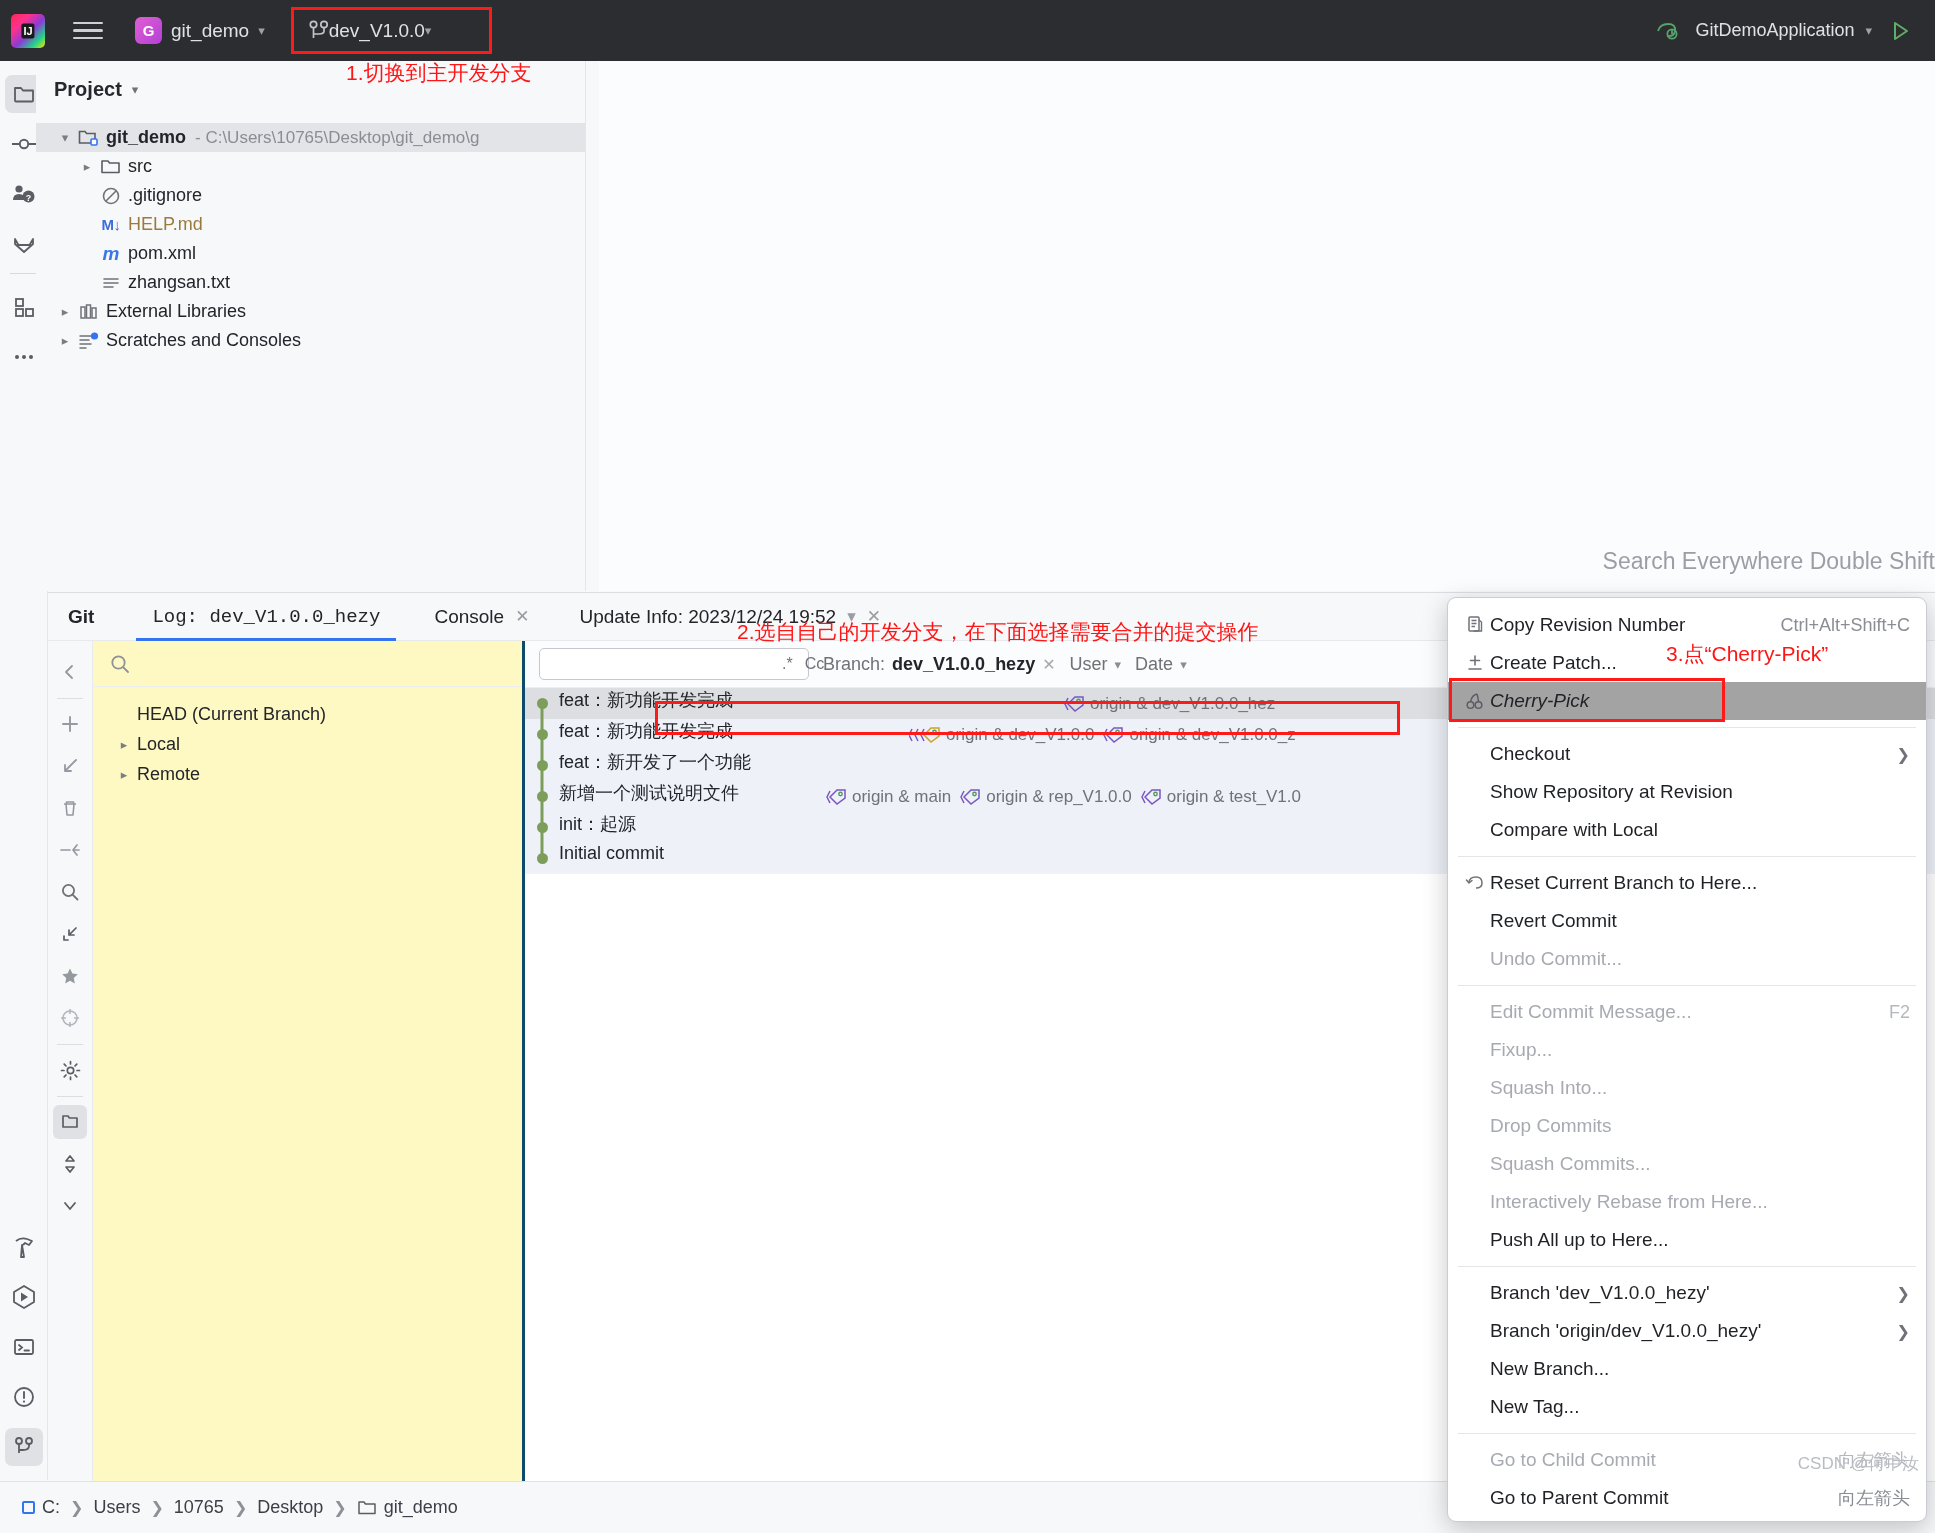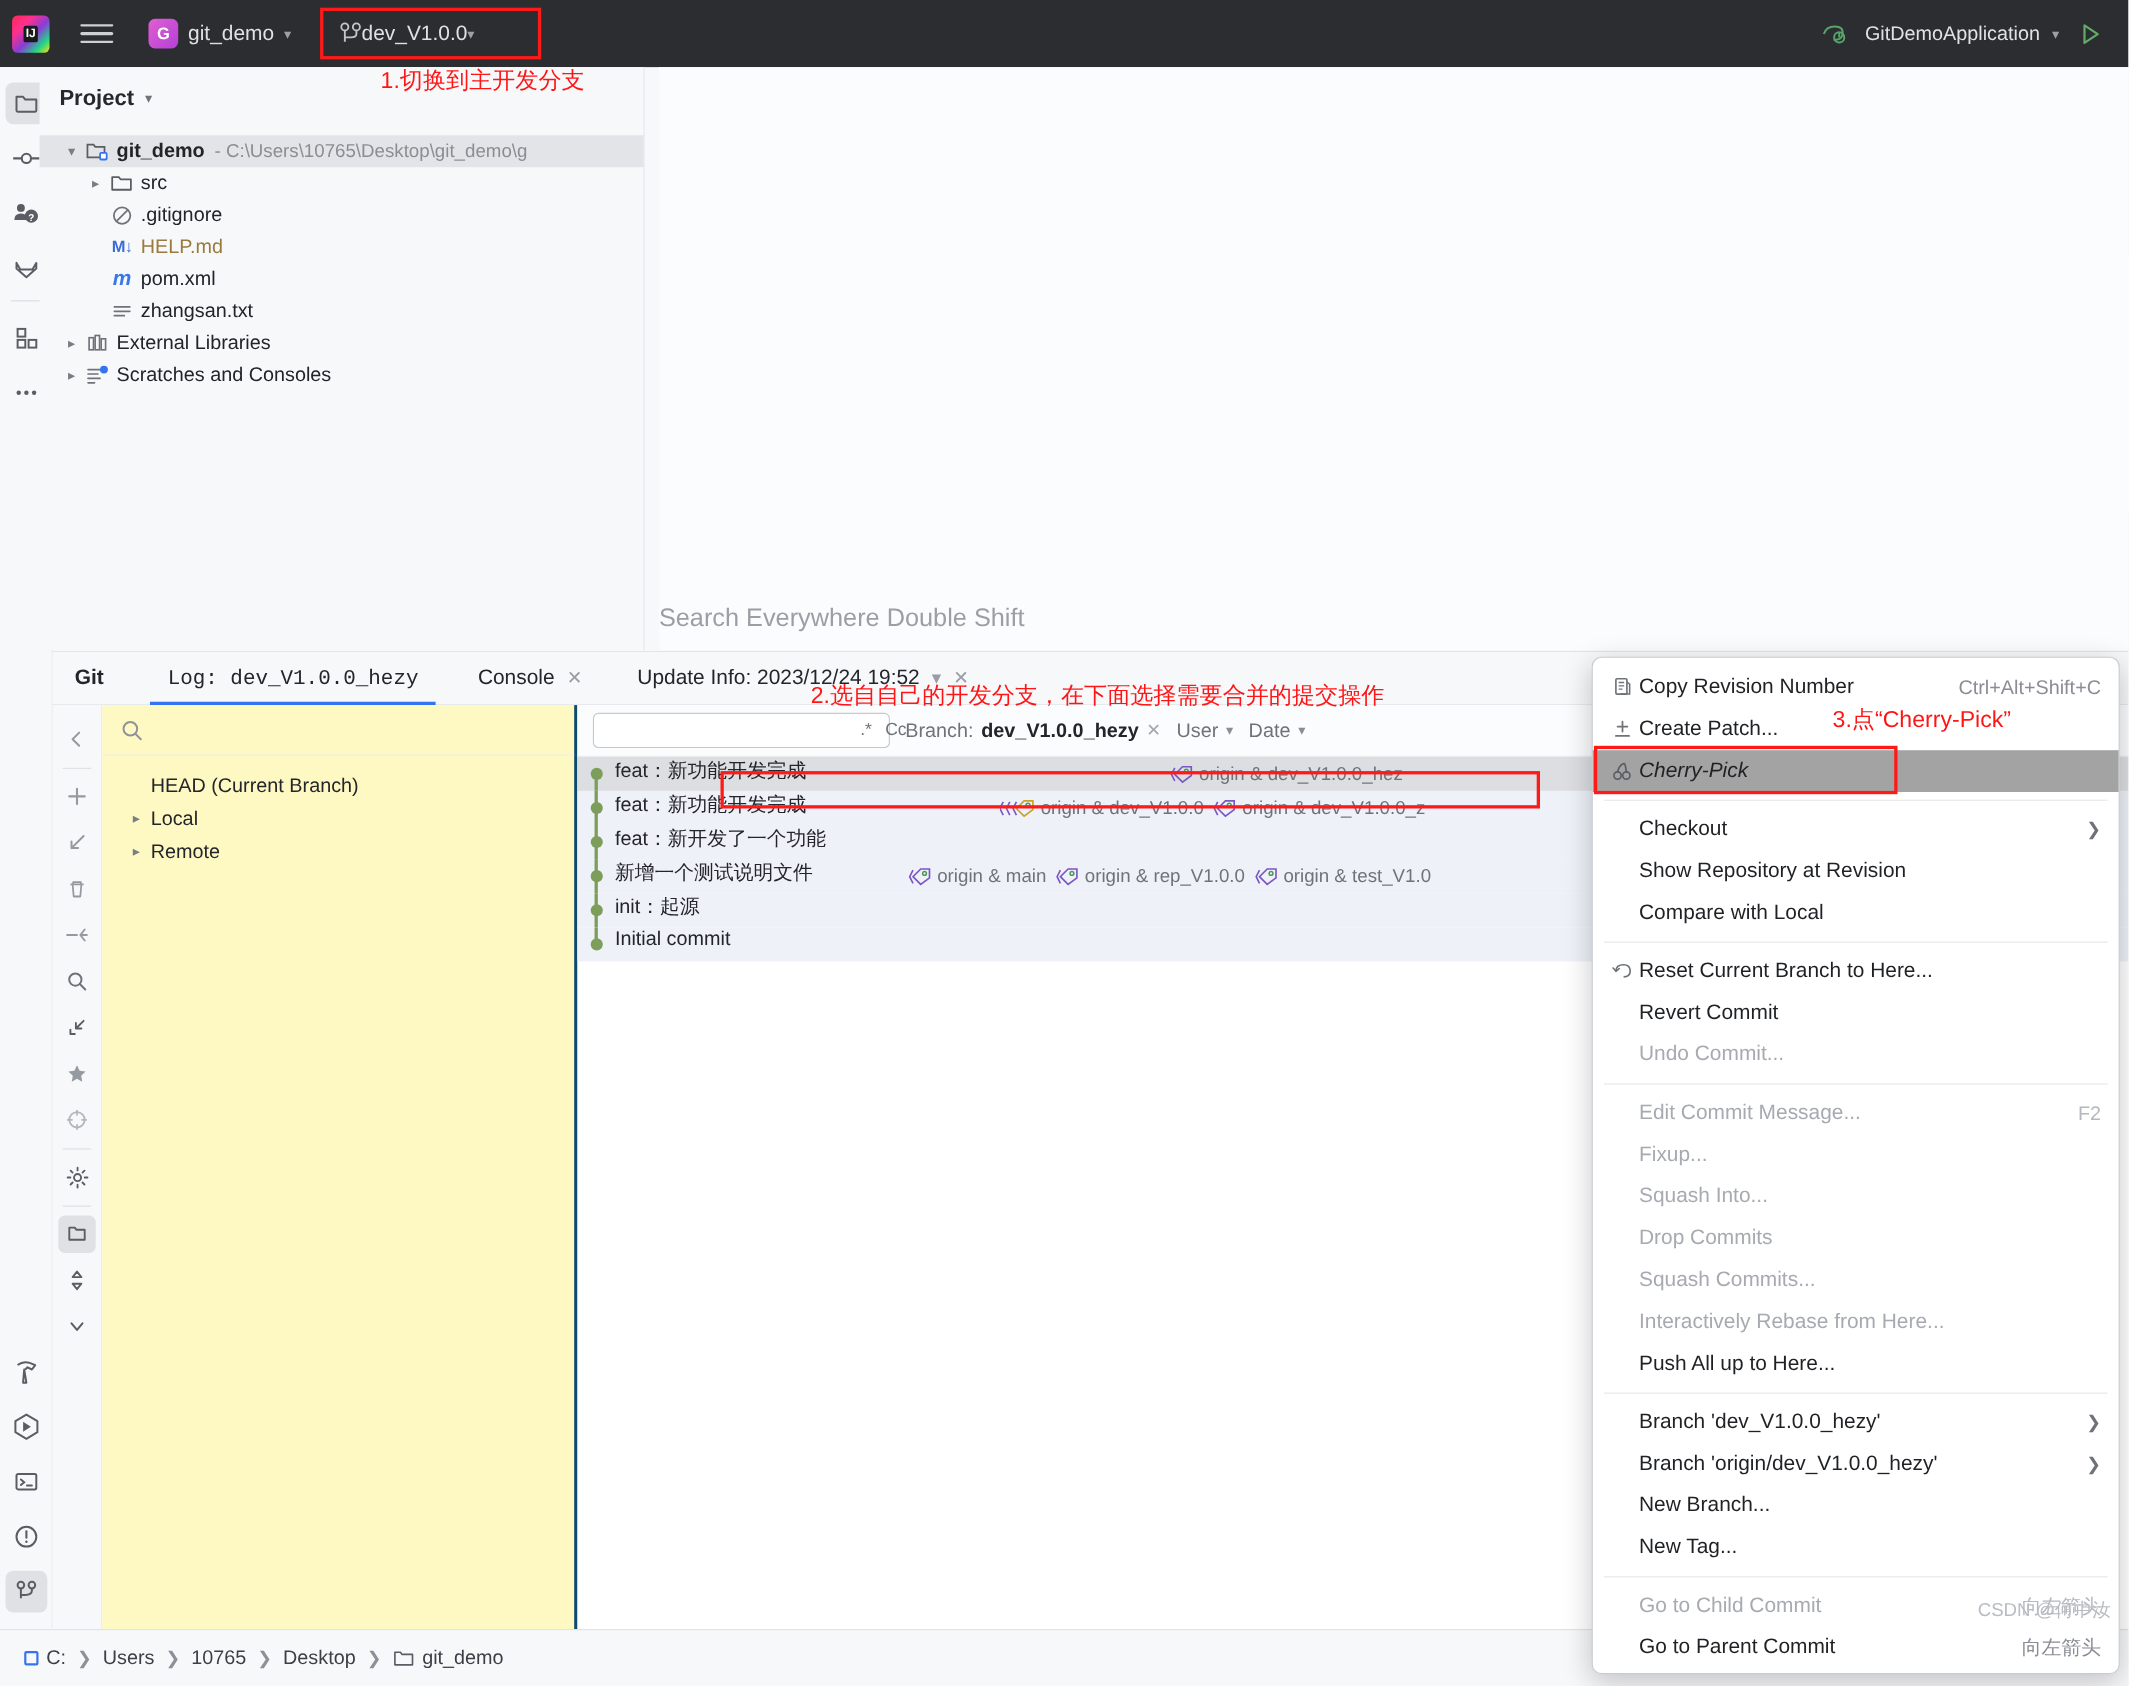--- a/index.html
+++ b/index.html
@@ -73,21 +73,21 @@
   .mvn-badge { color:#3b78e7; font-style:italic; font-weight:bold; font-size:19px; }
   .fname-md { color:#9a7b3c; }
   .hscroll { position:absolute; left:50px; top:572px; width:270px; height:9px;
              background:#c4c7cd; border-radius:5px; }
   .hscroll-track { position:absolute; left:48px; top:572px; width:550px; height:9px; background:#eceef1;}
 
   
   .editor-empty {
     position:absolute; left:599px; top:61px; width:1336px; height:530px;
     background:#fbfcfd;
-    display:flex; align-items:center; justify-content:flex-start;
+    display:flex; align-items:center; justify-content:flex-end;
   }
   .sewd { font-size: 23px; color:#9b9ea5; margin-top: 470px; }
 
   
   .gitwin {
     position:absolute; left:48px; top:592px; width:1887px; height:888px;
     background:#ffffff; border-top:1px solid #dcdee2;
   }
   .git-tabs { display:flex; align-items:center; height: 48px; padding-left: 20px; gap: 0px;
       border-bottom: 1px solid #e7e9ec; background:#f7f8fa; }

